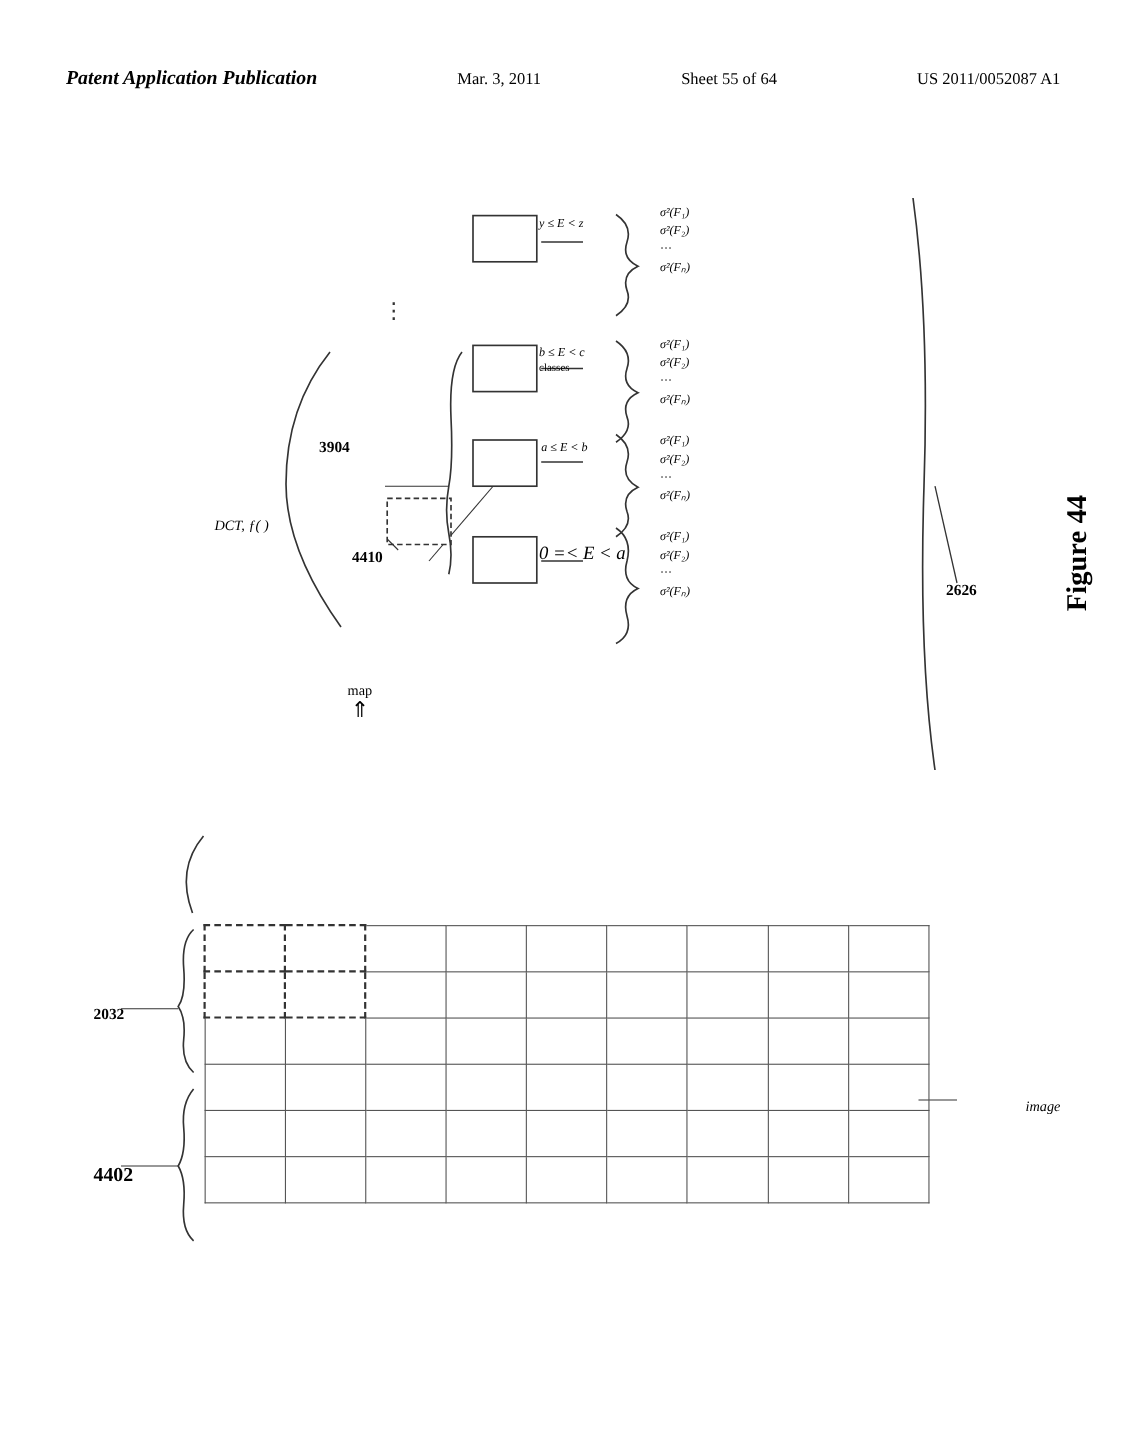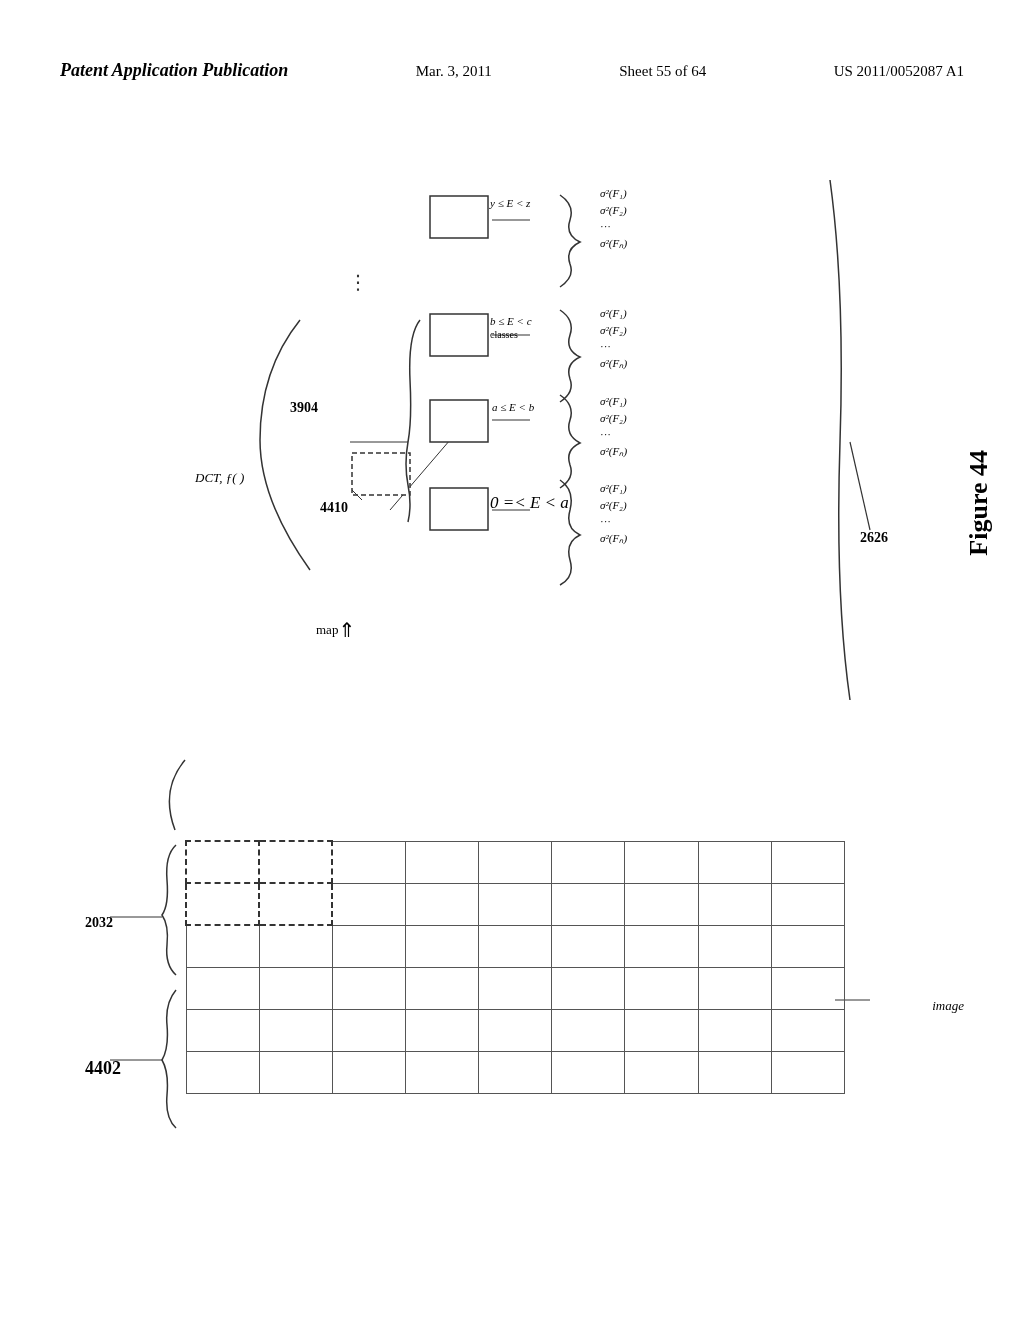--- a/index.html
+++ b/index.html
@@ -164,21 +164,21 @@
     <div style="font-style:normal;">···</div>
     <div>σ²(Fₙ)</div>
   </div>
 
   <div style="position:absolute; top:400px; left:290px; font-size:14px; font-weight:bold;">3904</div>
 
   <div style="position:absolute; top:500px; left:320px; font-size:14px; font-weight:bold;">4410</div>
 
   <div style="position:absolute; top:470px; left:195px; font-size:13px; font-style:italic;">DCT, ƒ( )</div>
 
-  <div style="position:absolute; top:620px; left:316px; font-size:13px; display:flex; flex-direction:row; align-items:center;">
+  <div style="position:absolute; top:620px; left:316px; font-size:13px; display:flex; flex-direction:column; align-items:center;">
     <span style="font-size:13px;">map</span>
     <span style="font-size:20px; line-height:1;">⇑</span>
   </div>
 
   <div style="position:absolute; top:530px; left:860px; font-size:14px; font-weight:bold;">2626</div>
 
   <div style="position:absolute; top:450px; right:30px; font-size:26px; font-weight:bold; writing-mode:vertical-rl; text-orientation:mixed; transform:rotate(180deg);">
     <span>Figure 44</span>
   </div>
 

